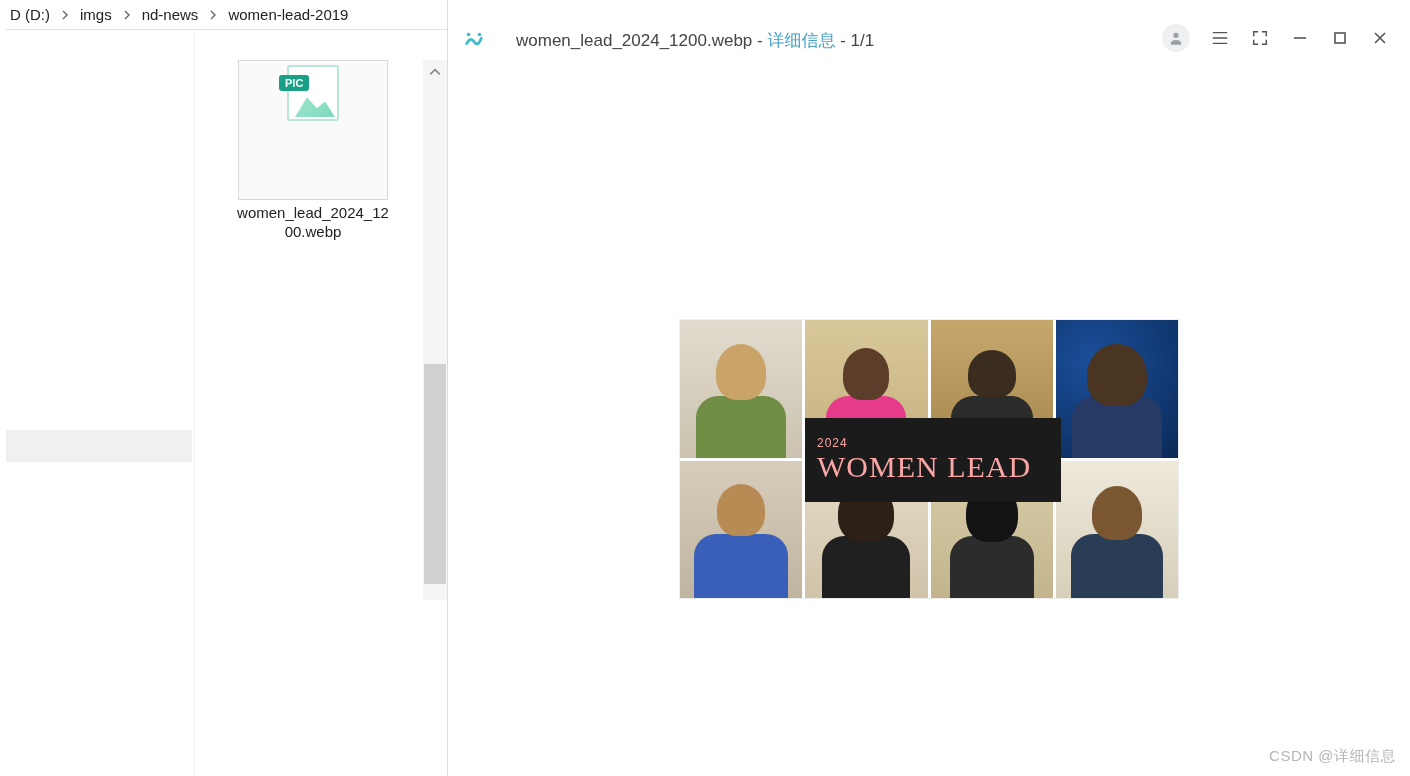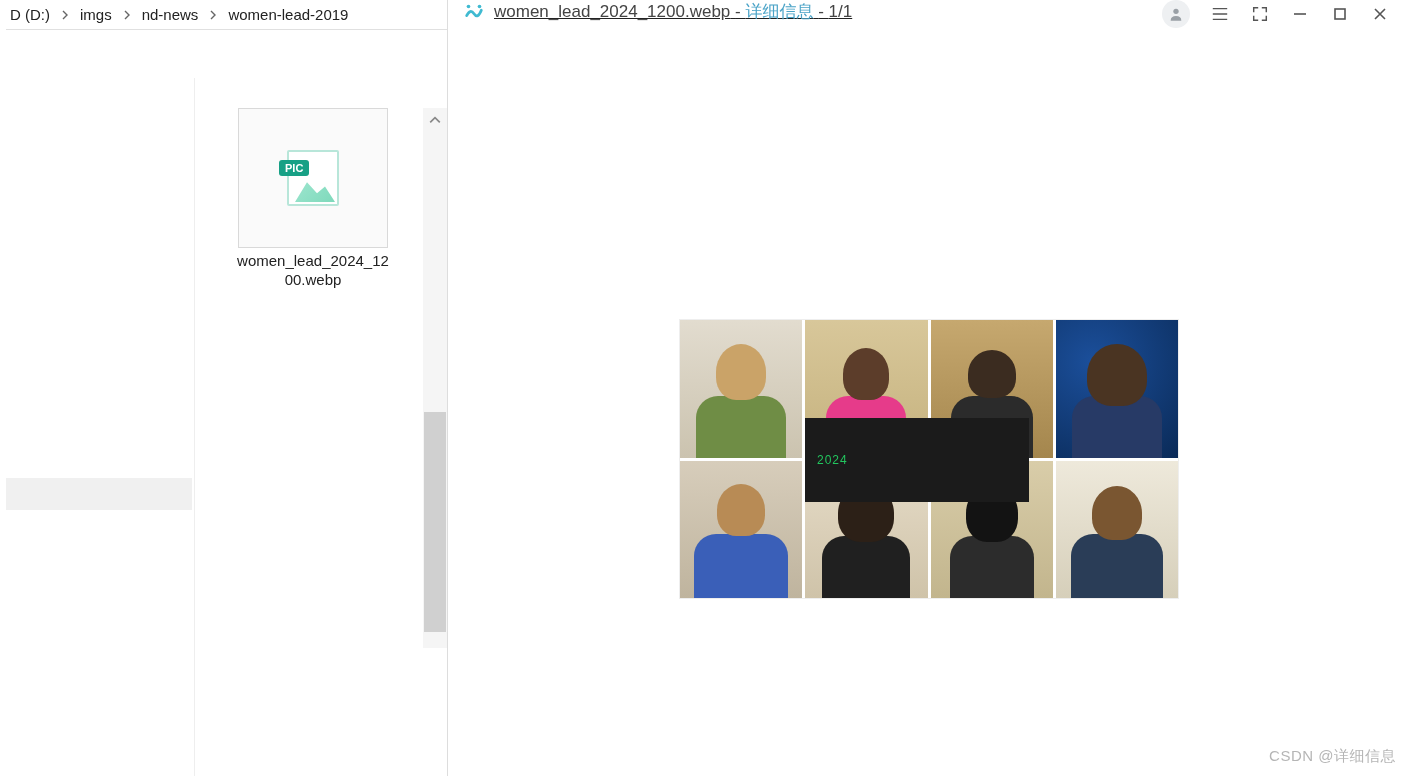--- a/index.html
+++ b/index.html
@@ -14,21 +14,20 @@
     position: relative;
   }
 
   
   .explorer {
     position: absolute;
     left: 0; top: 0;
     width: 448px; height: 776px;
     display: flex; flex-direction: column;
     border-right: 1px solid #ddd;
-    gap: 48px;
   }
 
   .breadcrumb {
     height: 30px;
     display: flex; align-items: center;
     padding: 0 6px;
     border-bottom: 1px solid #e0e0e0;
     font-size: 15px;
     gap: 4px;
   }
@@ -57,21 +56,21 @@
   }
   .file-item {
     width: 160px;
     display:flex; flex-direction:column; align-items:center;
     gap:4px;
   }
   .file-thumb {
     width:150px; height:140px;
     border:1px solid #d9d9d9;
     background:#fafafa;
-    display:flex; align-items:center; justify-content:center;
+    display:flex; align-items:flex-start; justify-content:center;
   }
   .pic-icon { width:64px; height:64px; position:relative; }
   .pic-icon .page {
     position:absolute; inset:4px 6px 4px 6px;
     background:#fff; border:2px solid #b8e6d9;
     border-radius:2px;
   }
   .pic-icon .mount{
     position:absolute; left:14px; right:10px; bottom:8px; height:22px;
     background:linear-gradient(135deg,#9ee6cf 0%,#7ed9bb 100%);
@@ -99,24 +98,23 @@
   }
 
   
   .viewer{
     position:absolute; left:448px; top:0;
     width:962px; height:776px;
     background:#fff;
   }
   .viewer-top{
     height:52px;
-    display:flex; align-items:flex-start;
+    display:flex; align-items:flex-end;
     padding:0 14px;
-    gap:8px;
-    text-decoration:underline;
+    gap:30px;
   }
   .app-logo{
     width:24px;height:24px;
     display:flex;align-items:center;justify-content:center;
   }
   .app-logo svg{width:22px;height:22px;}
   .title-text{ font-size:17px; color:#444; }
   .title-text .meta{ color:#4aa3c7; }
   .top-spacer{flex:1;}
   .top-controls{ display:flex; align-items:center; gap:20px; padding-right:6px;}
@@ -193,23 +191,23 @@
   .c7 .torso{width:84px;height:70px;background:#2c2c2c;margin:0 auto;}
 
   .c8 .bg{background:linear-gradient(180deg,#eee9db,#d6cfba);}
   .c8 .hair{width:50px;height:54px;background:#7a5631;top:-2px;left:50%;transform:translateX(-50%);}
   .c8 .head{width:32px;height:38px;margin:8px auto 0;}
   .c8 .torso{width:92px;height:72px;background:#2a3d57;margin:0 auto;}
 
   .banner{
     position:absolute;
     left:125px; top:98px;
-    width:224px; height:84px;
+    width:256px; height:84px;
     background:#1b1b1b;
-    color:#22c55e;
+    color:#fca5a5;
     display:flex;flex-direction:column;justify-content:center;
     padding-left:12px;
     font-family:"Times New Roman",serif;
     z-index:5;
   }
   .banner .yr{font-size:12px;letter-spacing:1px;font-family:"Segoe UI",sans-serif;}
   .banner .big{font-size:30px;letter-spacing:1px;font-weight:400;}
 
   
   .wm{
@@ -394,18 +392,19 @@
           <div class="bg"></div>
           <div class="person">
             <div class="hair"></div>
             <div class="head"></div>
             <div class="torso"></div>
           </div>
         </div>
 
       <div class="banner">
         <span class="yr">2024</span>
+        <span class="big">WOMEN LEAD</span>
       </div>
     </div>
   </div>
 </div>
 
 <div class="wm">CSDN @详细信息</div>
 
 </body></html>

